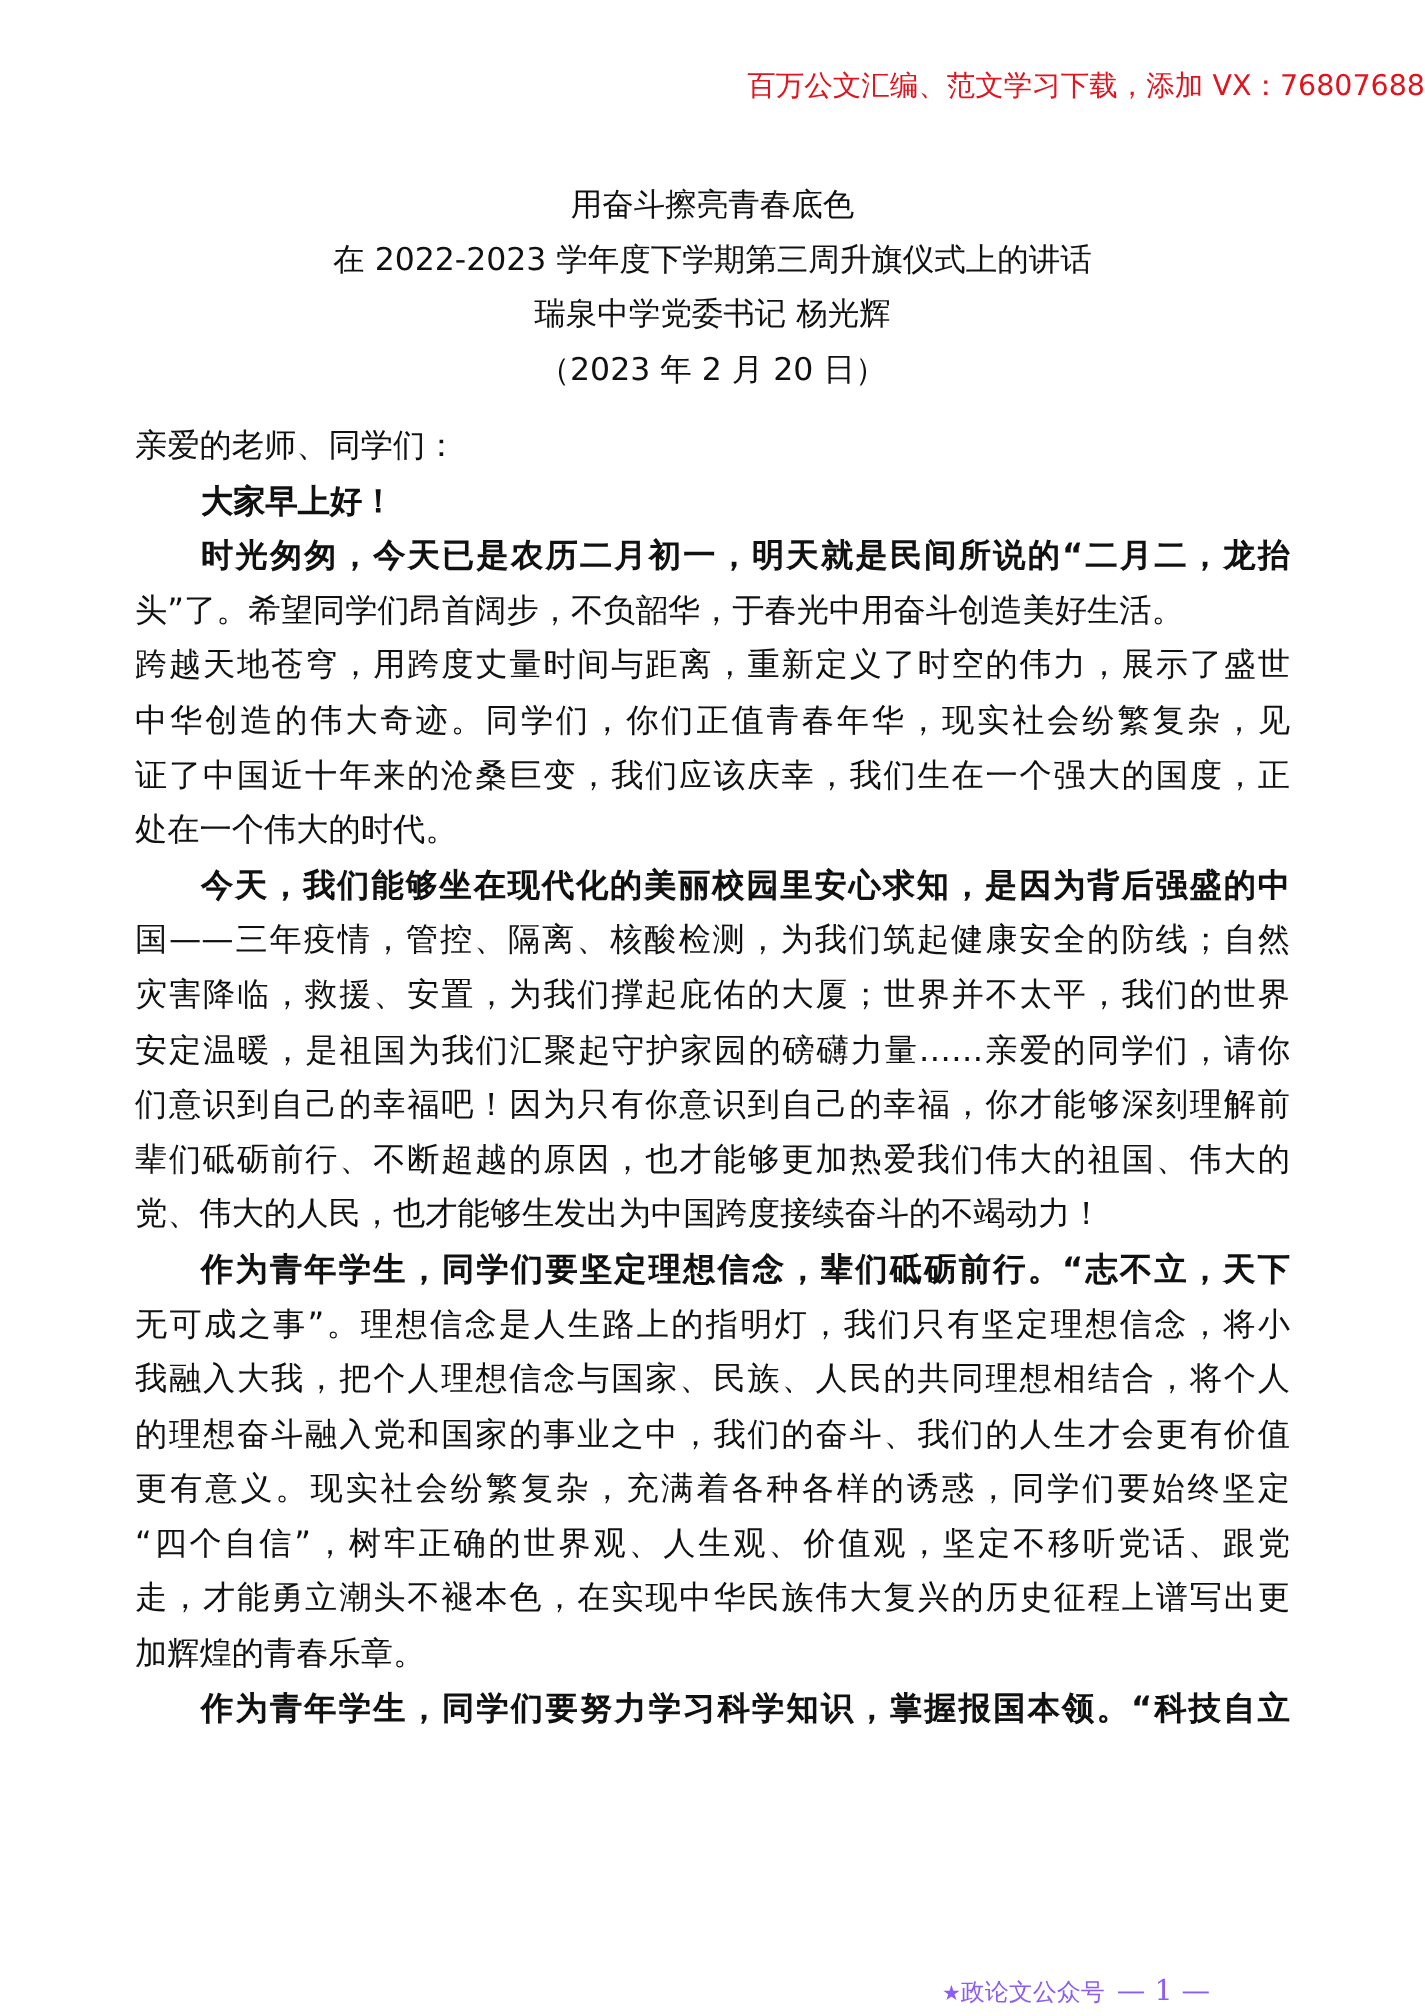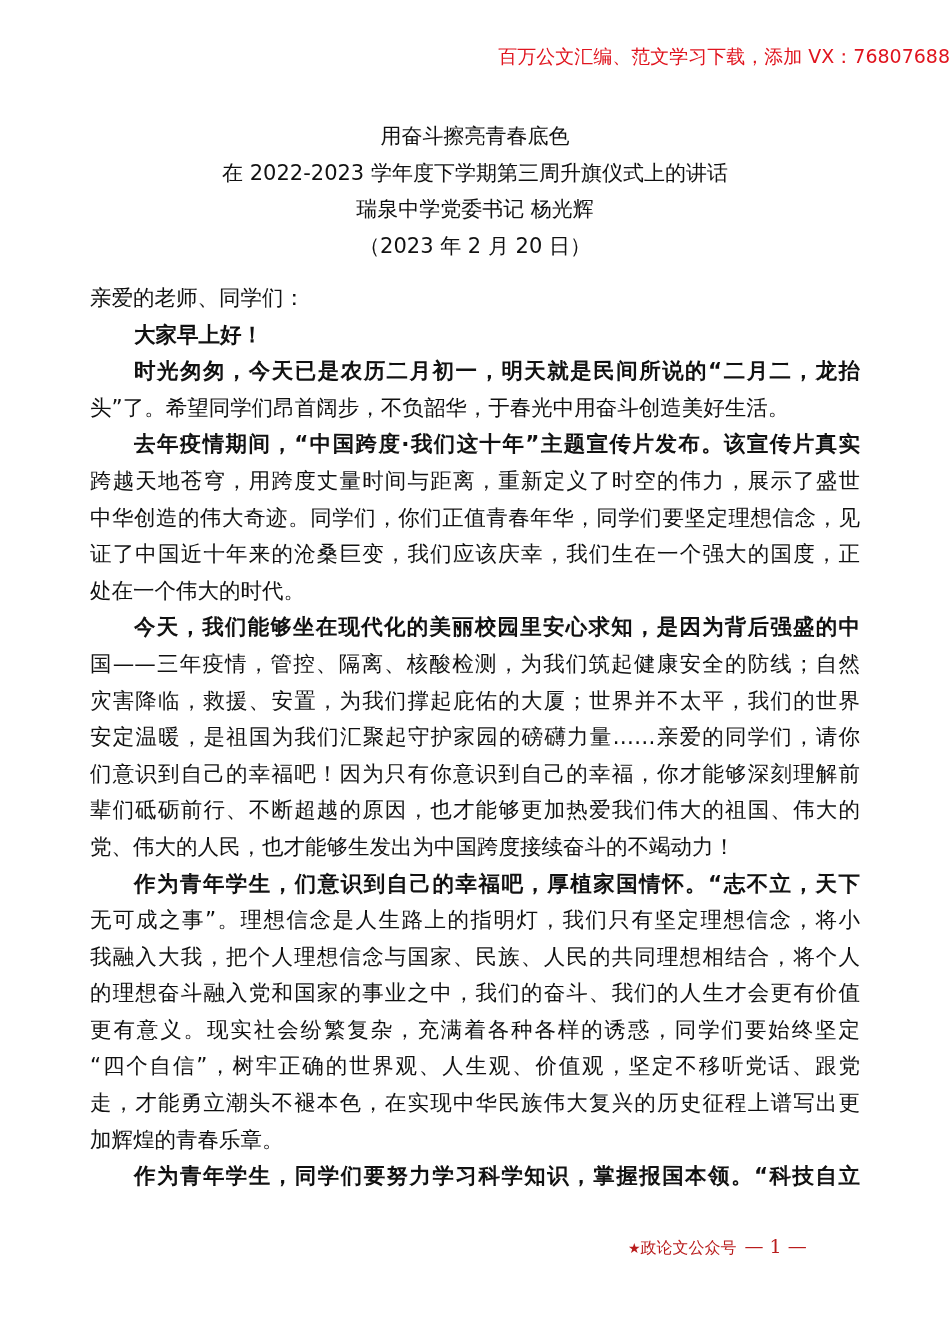--- a/index.html
+++ b/index.html
@@ -64,24 +64,24 @@
     }
     .line.last {
       text-align-last: left;
     }
     .line.indent {
       padding-left: 44px;
       font-weight: bold;
     }
     .footer {
       position: absolute;
-      top: 1235px;
+      top: 1316px;
       left: 628px;
       font-size: 16px;
-      color: #b91c1c;
+      color: #8b5cf6;
       white-space: nowrap;
       font-family: "DejaVu Sans", sans-serif;
     }
     .footer .page-num {
       font-family: "DejaVu Serif", "Liberation Serif", serif;
       font-size: 19px;
       margin-left: 8px;
     }
     .star-icon {
       font-size: 14px;
@@ -99,33 +99,32 @@
     <div class="title-line">在 2022-2023 学年度下学期第三周升旗仪式上的讲话</div>
     <div class="title-line">瑞泉中学党委书记  杨光辉</div>
     <div class="title-line">（2023 年 2 月 20 日）</div>
   </div>
 
   <div class="body-block" id="body-block">
       <div class="line last">亲爱的老师、同学们：</div>
       <div class="line indent last">大家早上好！</div>
       <div class="line indent">时光匆匆，今天已是农历二月初一，明天就是民间所说的“二月二，龙抬</div>
       <div class="line last">头”了。希望同学们昂首阔步，不负韶华，于春光中用奋斗创造美好生活。</div>
-      <div class="line indent">去年疫情期间，“中国跨度·我们这十年”主题宣传片发布。该宣传片真实</div>
       <div class="line">跨越天地苍穹，用跨度丈量时间与距离，重新定义了时空的伟力，展示了盛世</div>
-      <div class="line">中华创造的伟大奇迹。同学们，你们正值青春年华，同学们要坚定理想信念，见</div>
+      <div class="line">中华创造的伟大奇迹。同学们，你们正值青春年华，现实社会纷繁复杂，见</div>
       <div class="line">证了中国近十年来的沧桑巨变，我们应该庆幸，我们生在一个强大的国度，正</div>
       <div class="line last">处在一个伟大的时代。</div>
       <div class="line indent">今天，我们能够坐在现代化的美丽校园里安心求知，是因为背后强盛的中</div>
       <div class="line">国——三年疫情，管控、隔离、核酸检测，为我们筑起健康安全的防线；自然</div>
       <div class="line">灾害降临，救援、安置，为我们撑起庇佑的大厦；世界并不太平，我们的世界</div>
       <div class="line">安定温暖，是祖国为我们汇聚起守护家园的磅礴力量……亲爱的同学们，请你</div>
       <div class="line">们意识到自己的幸福吧！因为只有你意识到自己的幸福，你才能够深刻理解前</div>
       <div class="line">辈们砥砺前行、不断超越的原因，也才能够更加热爱我们伟大的祖国、伟大的</div>
       <div class="line last">党、伟大的人民，也才能够生发出为中国跨度接续奋斗的不竭动力！</div>
-      <div class="line indent">作为青年学生，们意识到自己的幸福吧，厚植家国情怀。“志不立，天下</div>
+      <div class="line indent">作为青年学生，同学们要坚定理想信念，辈们砥砺前行。“志不立，天下</div>
       <div class="line">无可成之事”。理想信念是人生路上的指明灯，我们只有坚定理想信念，将小</div>
       <div class="line">我融入大我，把个人理想信念与国家、民族、人民的共同理想相结合，将个人</div>
       <div class="line">的理想奋斗融入党和国家的事业之中，我们的奋斗、我们的人生才会更有价值</div>
       <div class="line">更有意义。现实社会纷繁复杂，充满着各种各样的诱惑，同学们要始终坚定</div>
       <div class="line">“四个自信”，树牢正确的世界观、人生观、价值观，坚定不移听党话、跟党</div>
       <div class="line">走，才能勇立潮头不褪本色，在实现中华民族伟大复兴的历史征程上谱写出更</div>
       <div class="line last">加辉煌的青春乐章。</div>
       <div class="line indent">作为青年学生，同学们要努力学习科学知识，掌握报国本领。“科技自立</div>
     </div>
 

